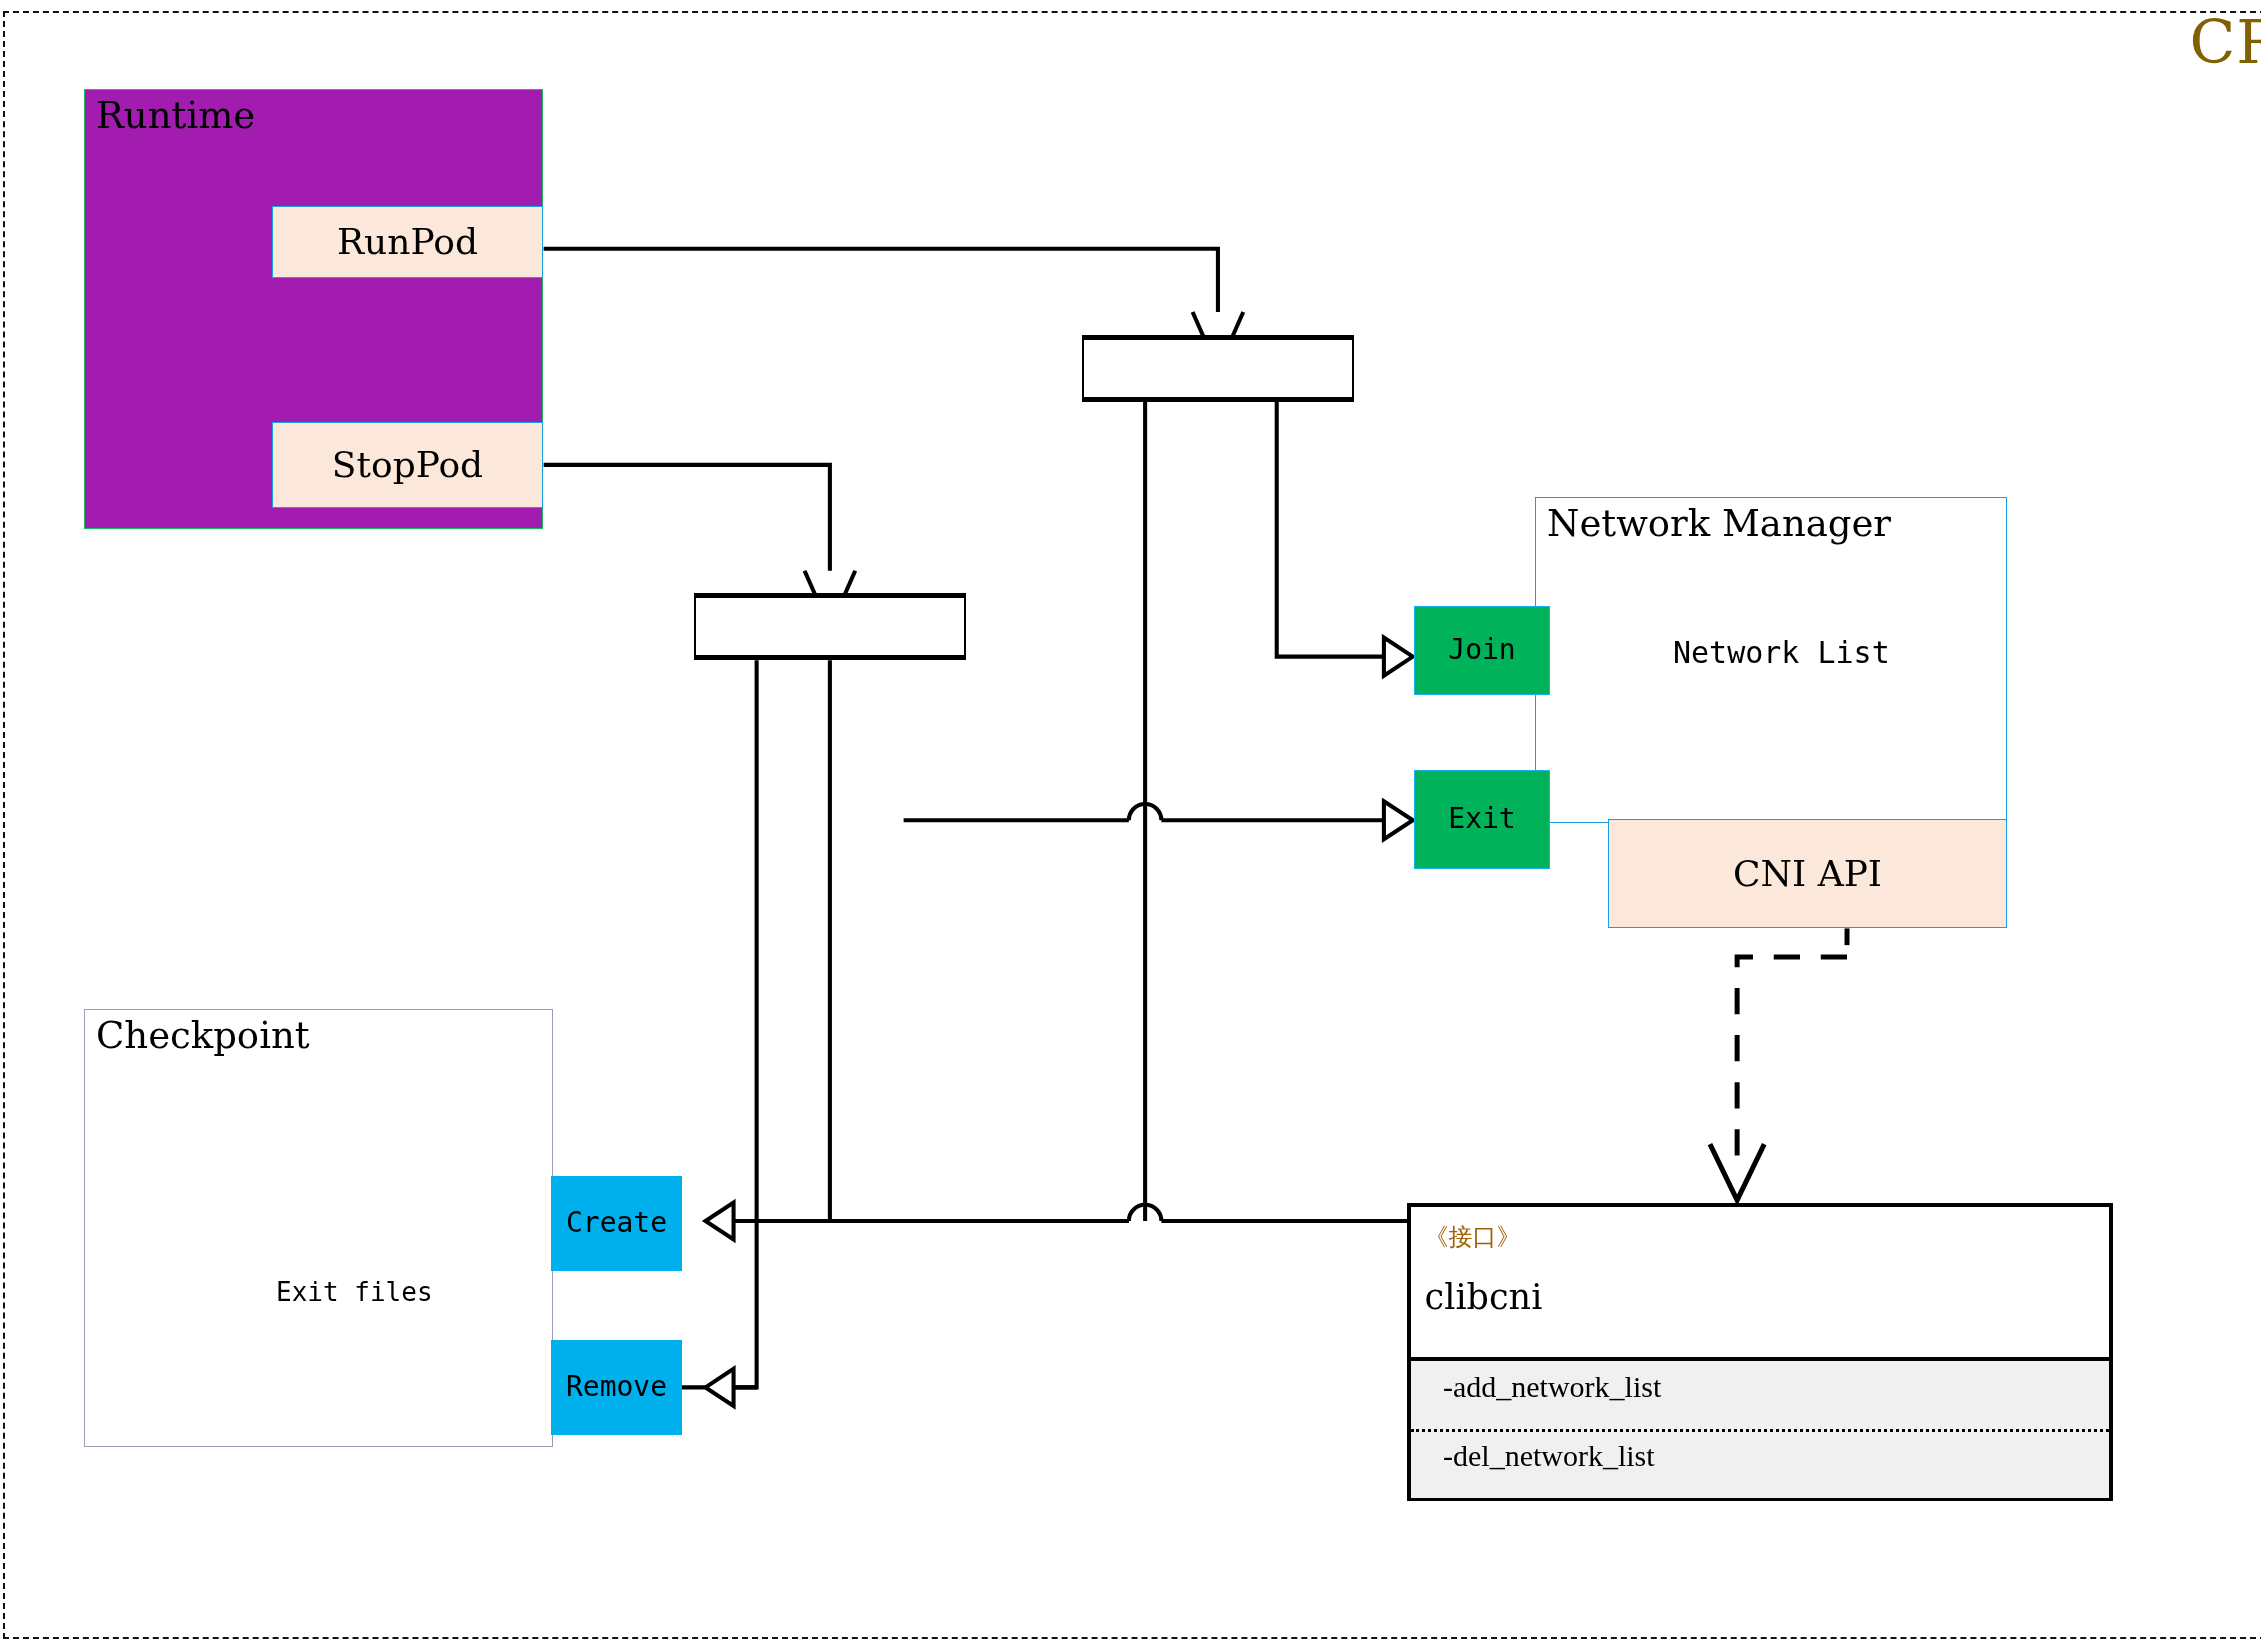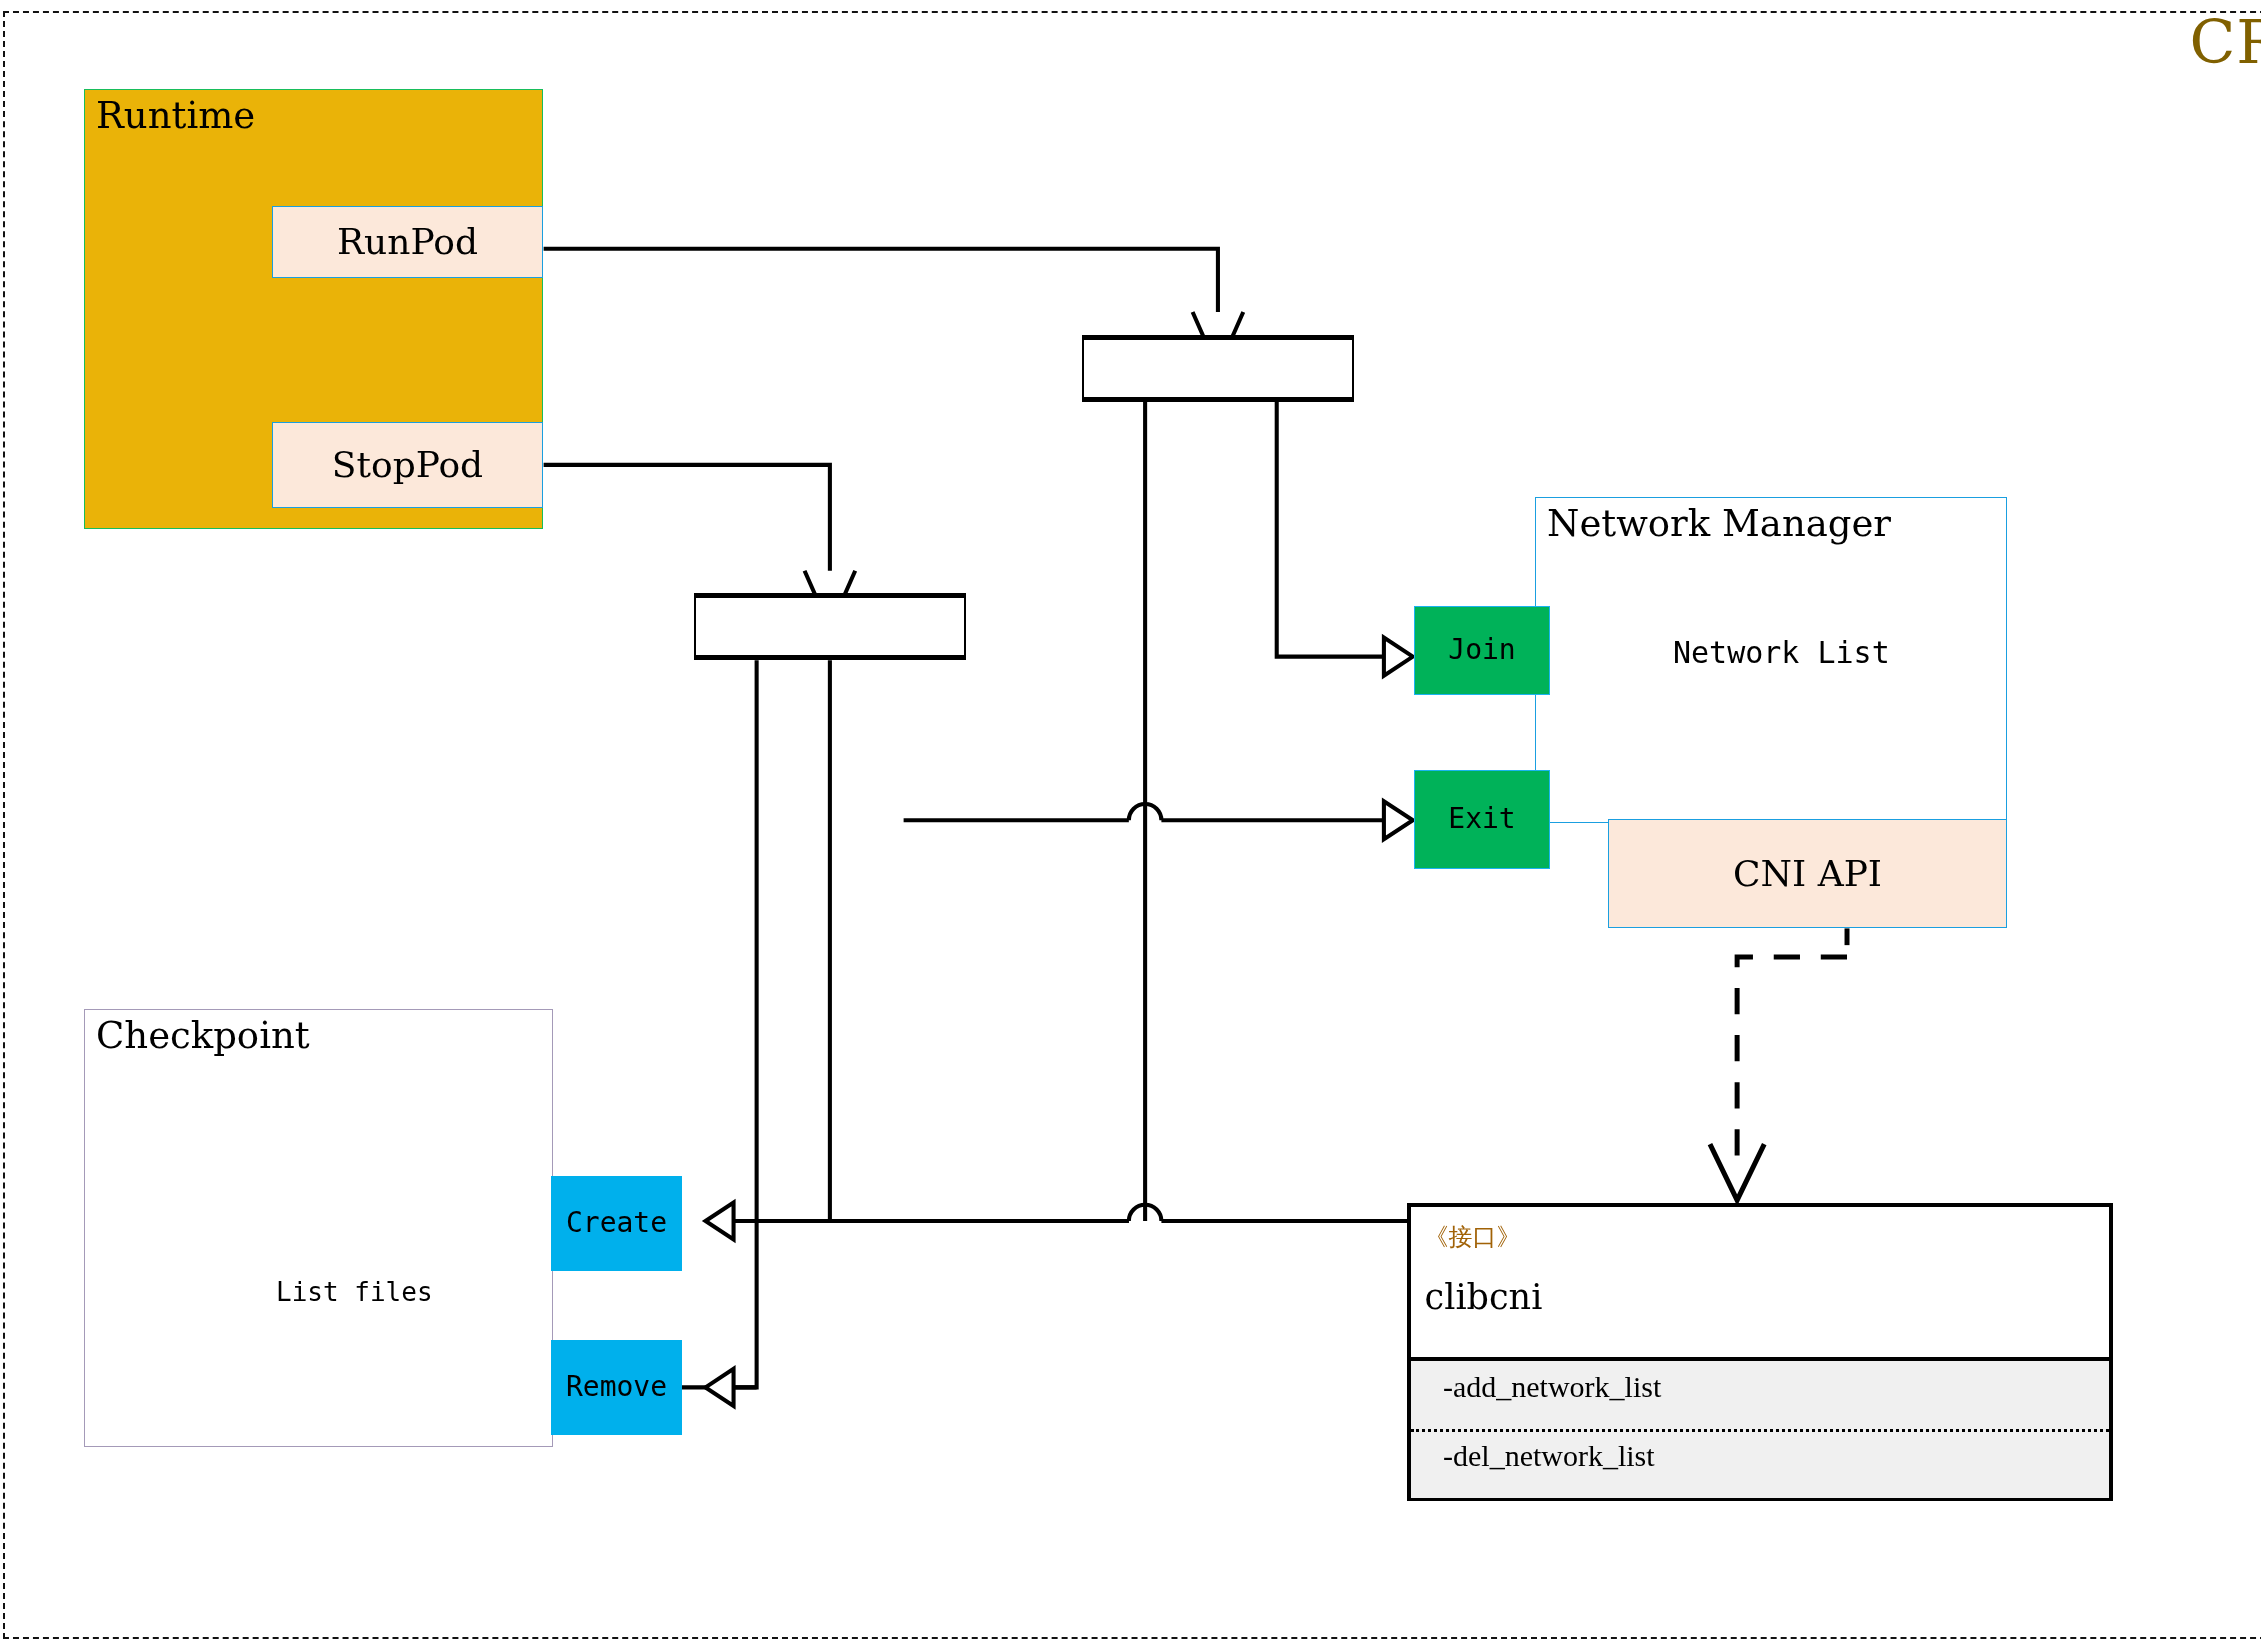--- a/index.html
+++ b/index.html
@@ -56,21 +56,21 @@
     top: 7.2px;
     font-family: "DejaVu Serif", serif;
     font-size: 60px;
     color: #806000;
     letter-spacing: 0.9px;
   }
   
   #runtime-box {
     left: 84px; top: 89px; width: 459px; height: 440px;
     border: 1.8px solid #18bd5b;
-    background: #eab308;
+    background: #a21caf;
   }
   #checkpoint-box {
     left: 84px; top: 1009px; width: 469px; height: 438px;
     border: 1.8px solid #a49ab8;
     background: #ffffff;
   }
   #netmgr-box {
     left: 1535px; top: 497px; width: 472px; height: 326px;
     border: 1.8px solid #1a9fe0;
     background: #ffffff;
@@ -269,21 +269,21 @@
 
   <div class="node" id="checkpoint-box">
     <span class="pkg-title">Checkpoint</span>
   </div>
 
   <div class="node" id="netmgr-box">
     <span class="pkg-title">Network Manager</span>
   </div>
 
   <span class="txt" id="netlist-label">Network List</span>
-  <span class="txt" id="jsonfiles-label">List files</span>
+  <span class="txt" id="jsonfiles-label">Exit files</span>
 
   <div class="node forkbar" id="fork-top"></div>
   <div class="node forkbar" id="fork-lower"></div>
 
   <div class="node peach" id="runpod-box">
     <span>RunPod</span>
   </div>
   <div class="node peach" id="stoppod-box">
     <span>StopPod</span>
   </div>

